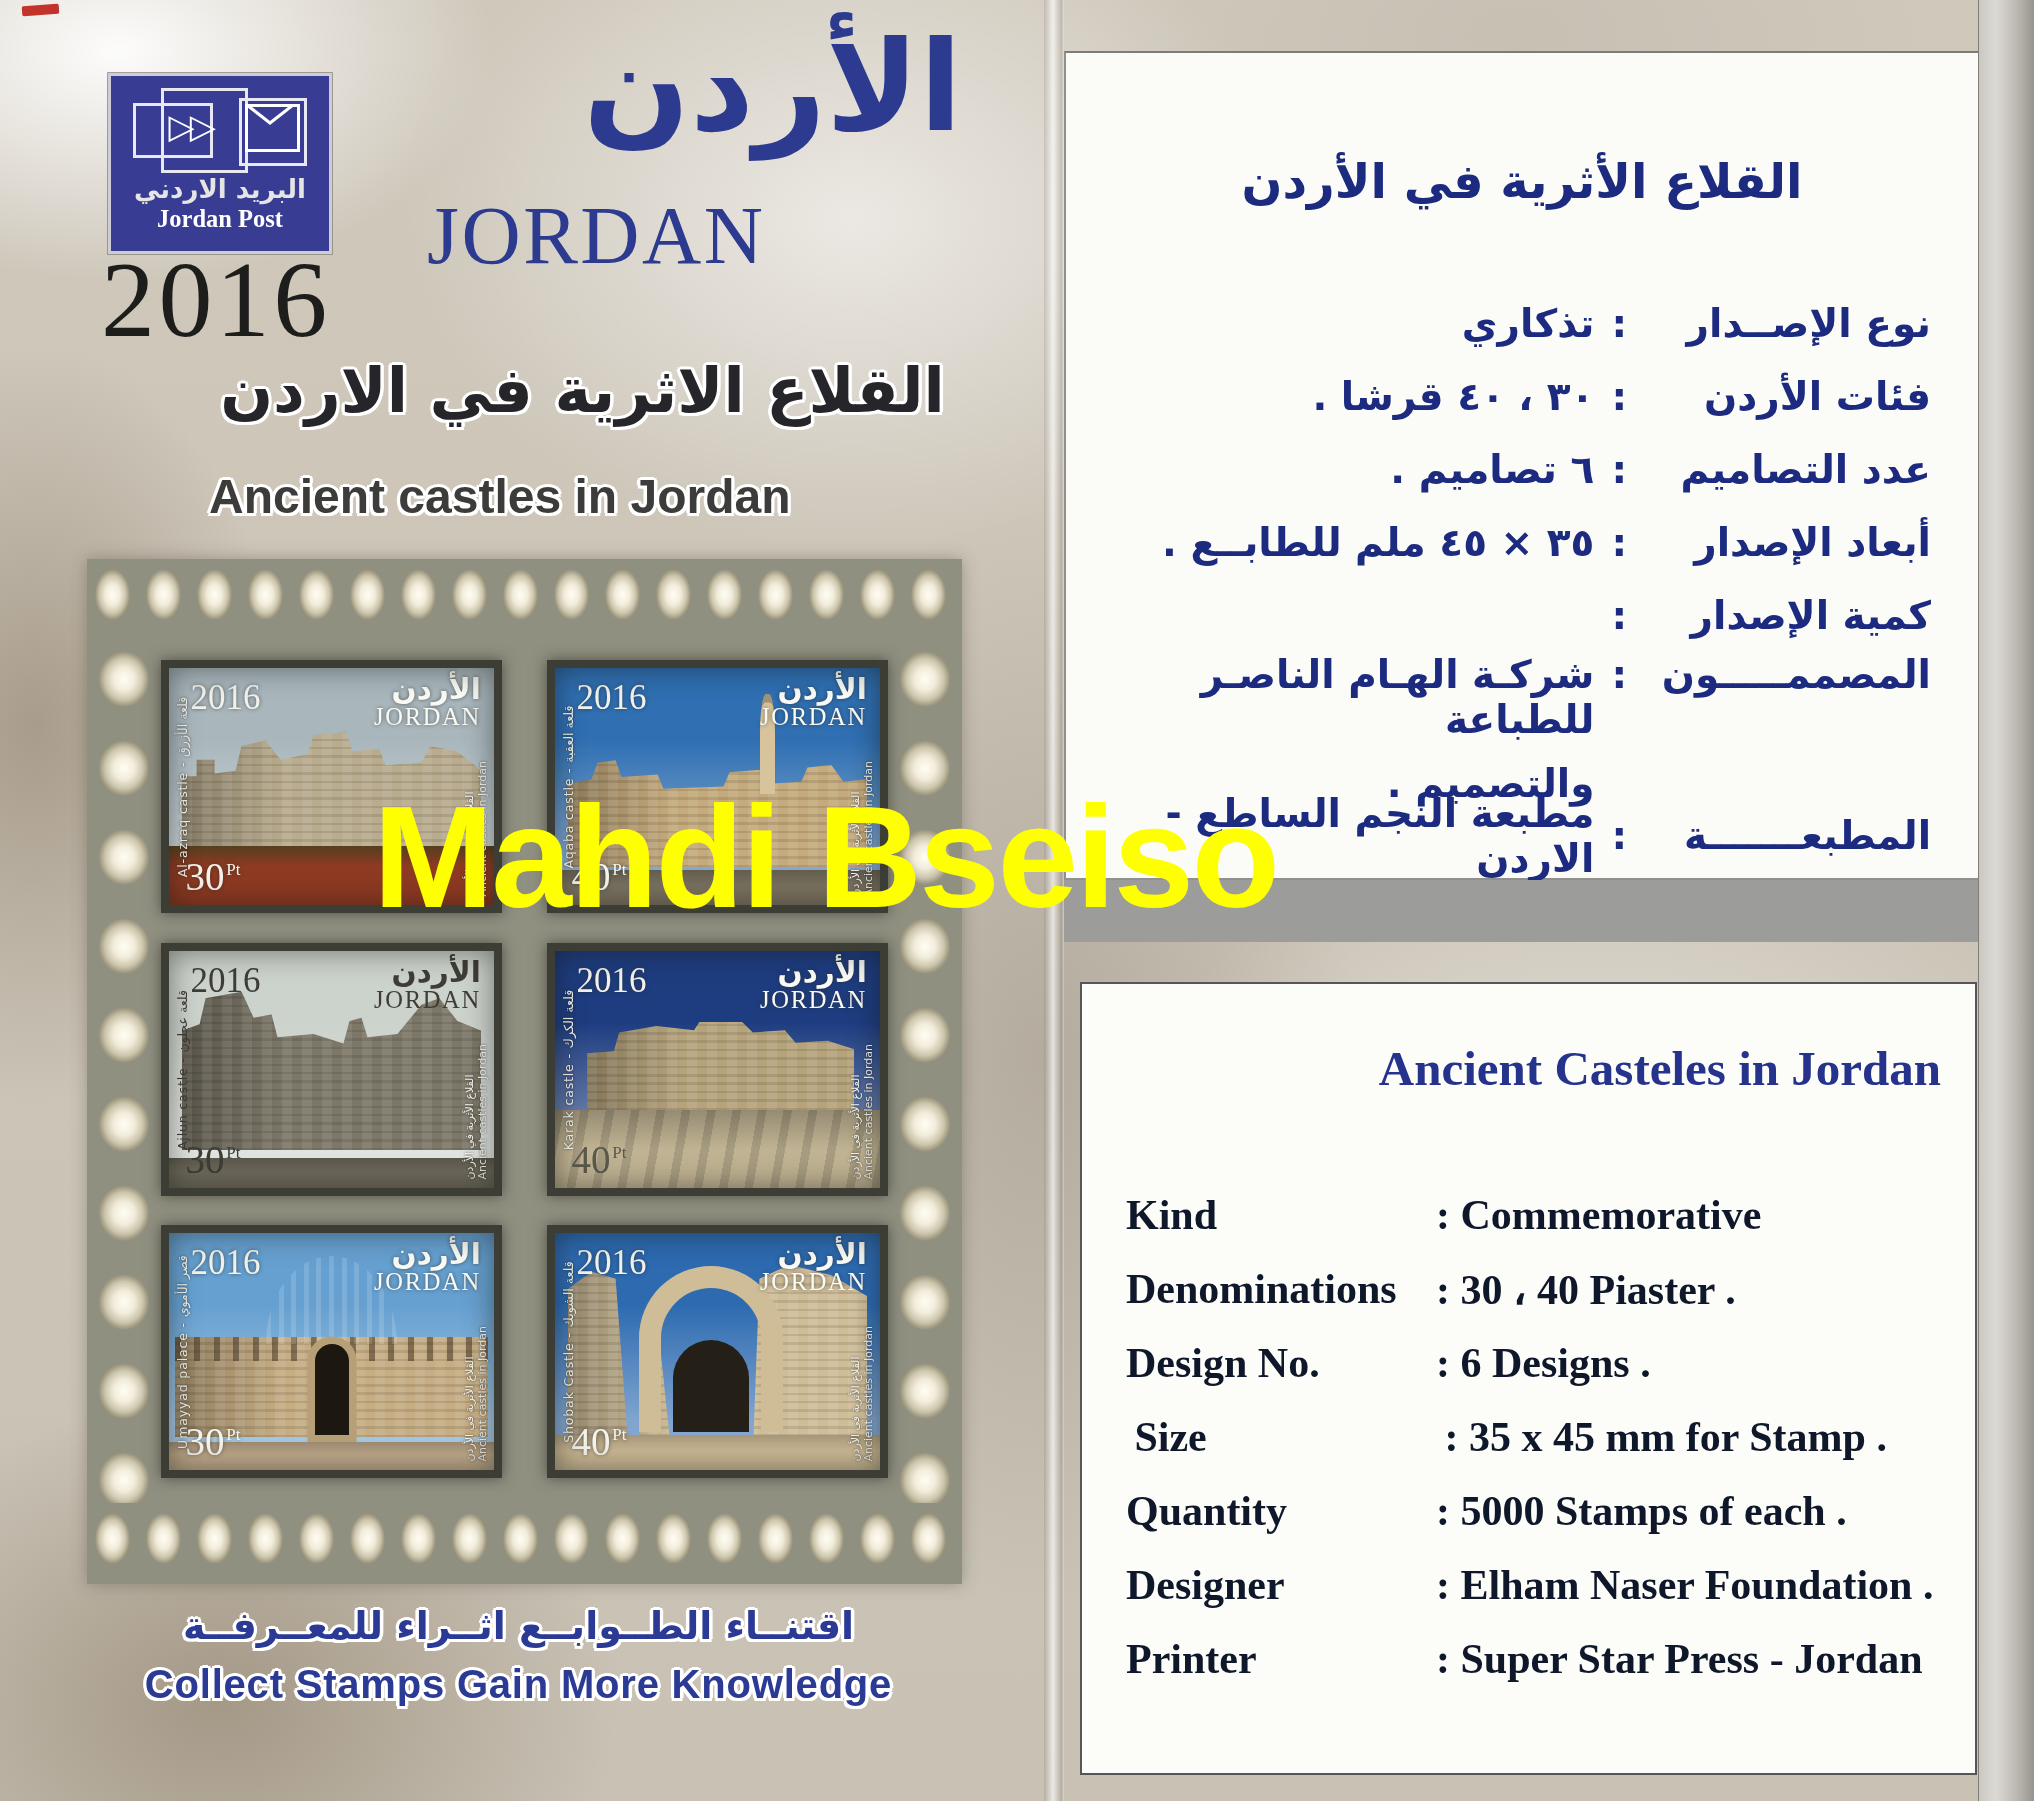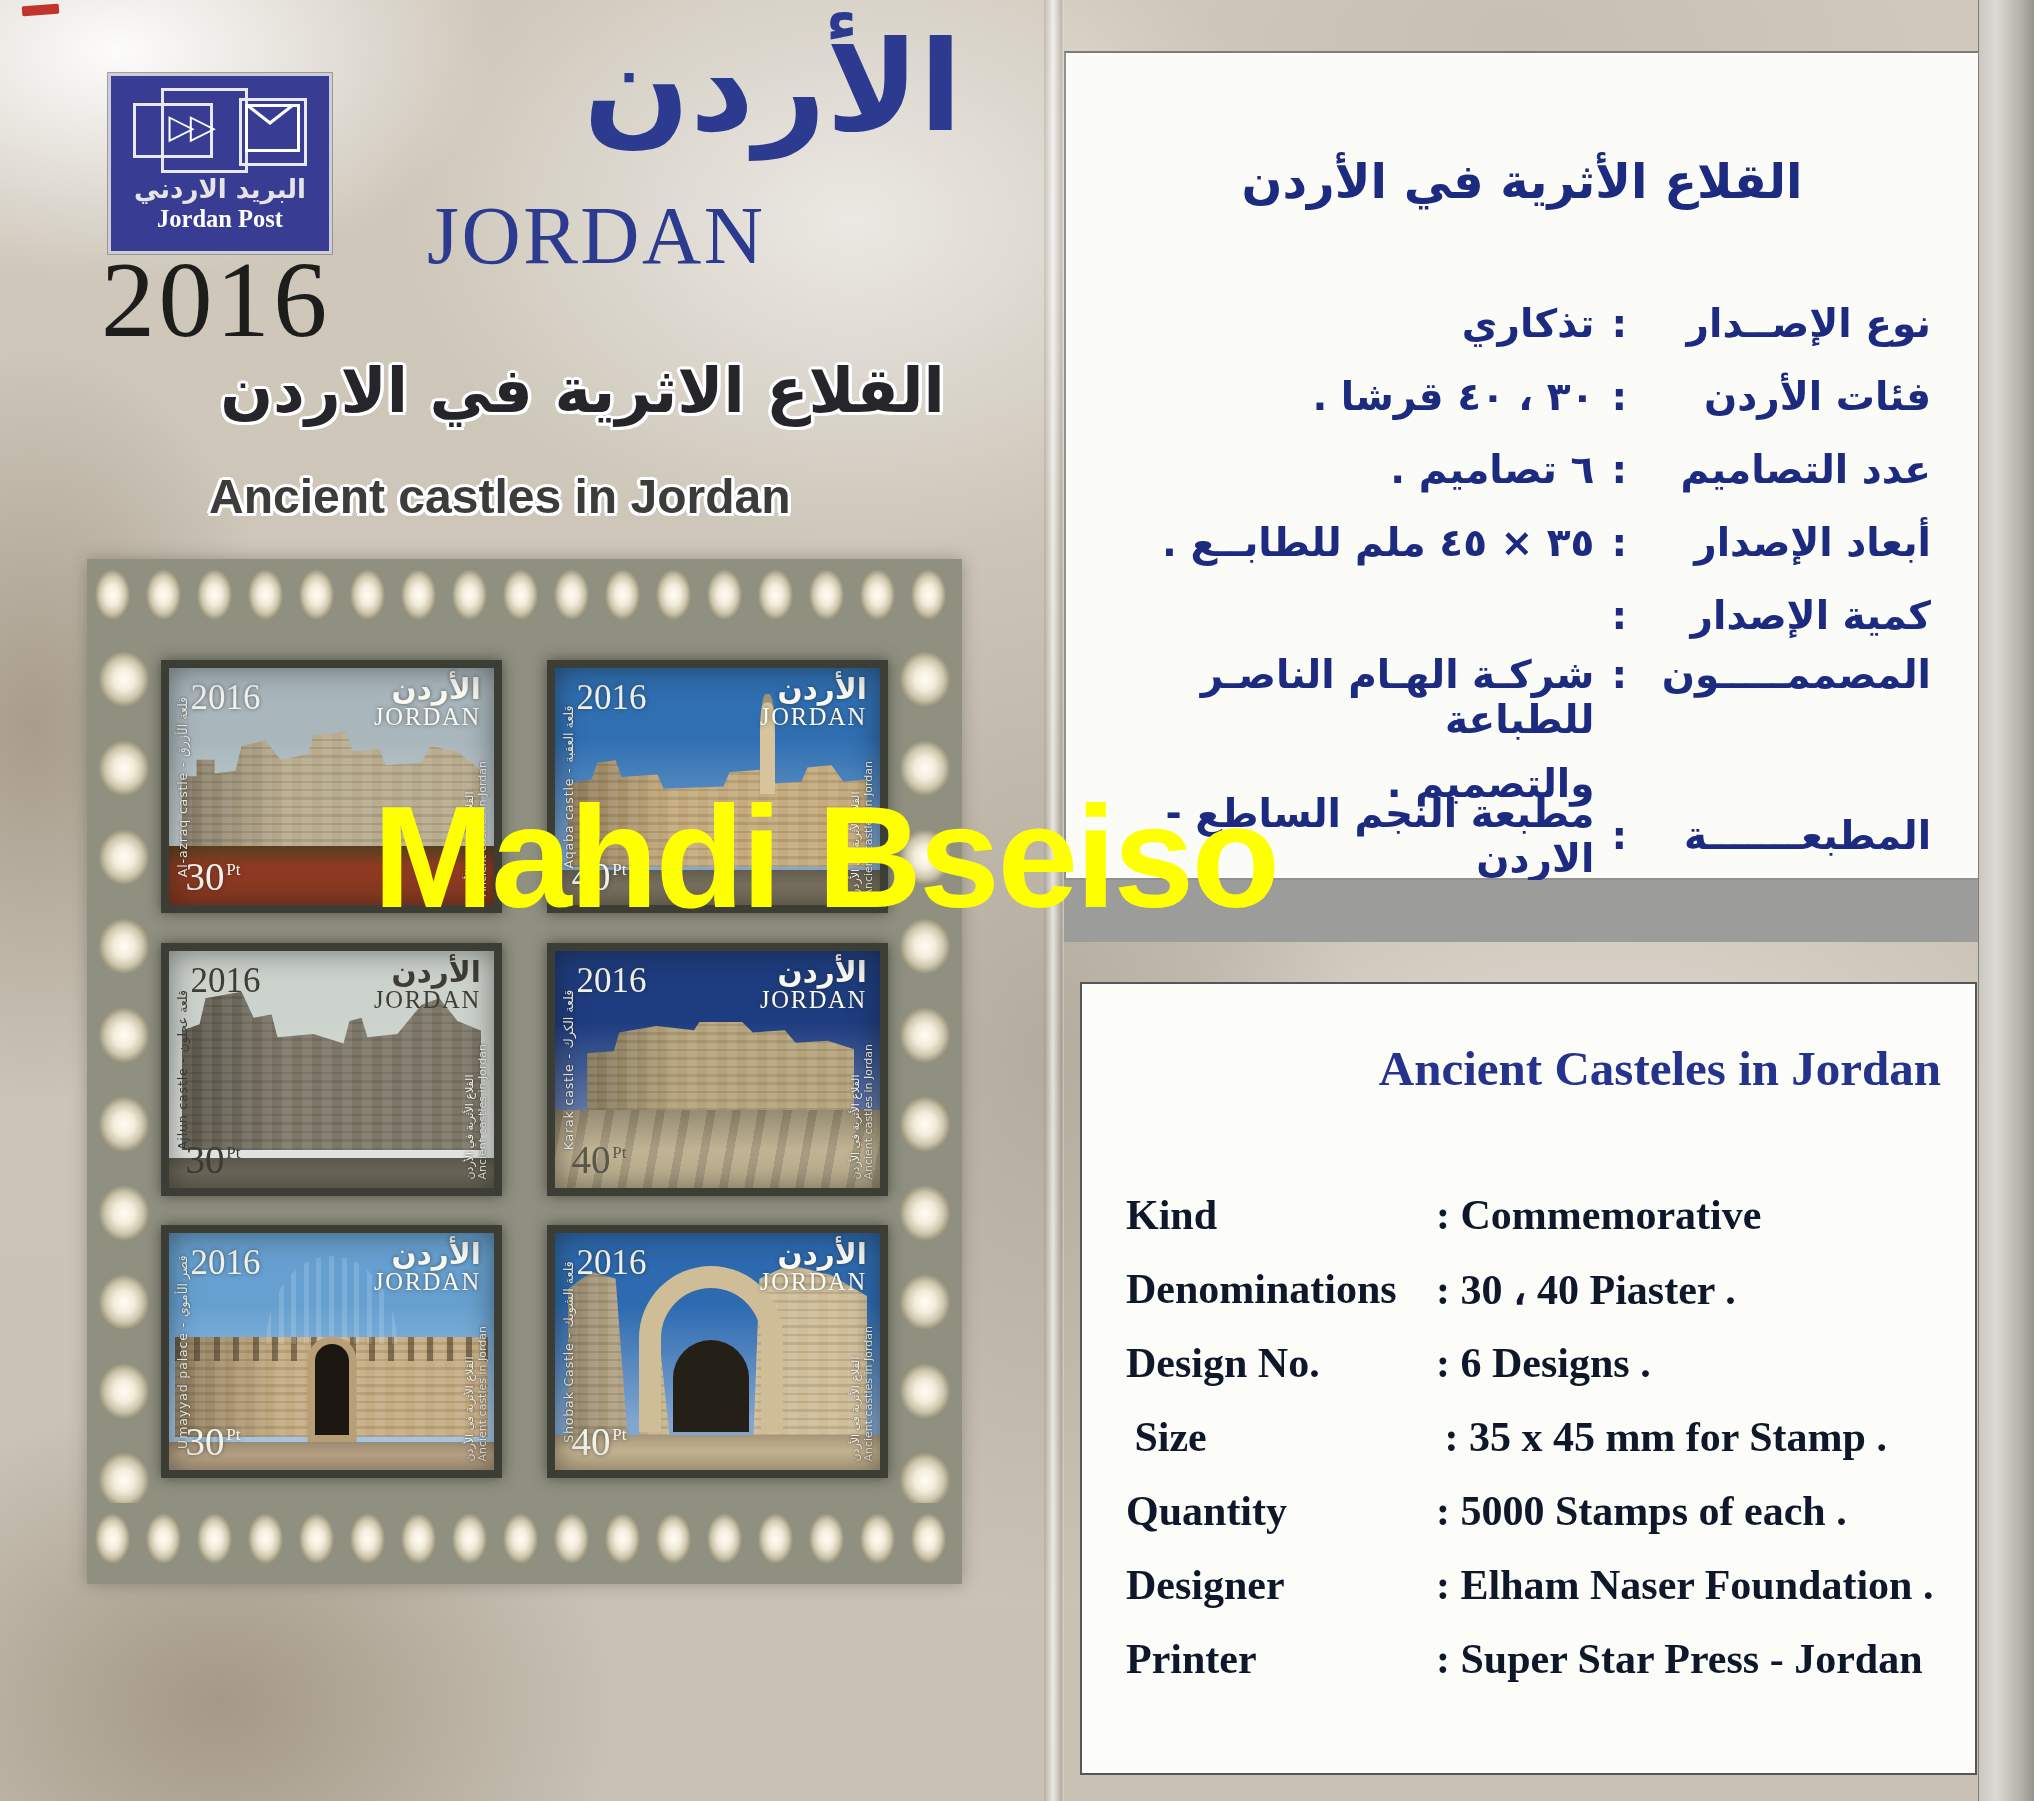--- a/index.html
+++ b/index.html
@@ -309,20 +309,24 @@
           <span>القلاع الأثرية في الأردن</span>
           <span>Ancient castles in Jordan</span>
         </div>
         <div class="st-value">
           <span class="v">40</span><span class="u">Pt</span>
         </div>
       </div>
     </div>
   </div>
 
+  <div class="abs slogan">
+    <div class="slogan-ar outline-w">اقتنــاء الطــوابــع اثــراء للمعــرفــة</div>
+    <div class="slogan-en outline-w">Collect Stamps Gain More Knowledge</div>
+  </div>
 
   <div class="abs panel1">
     <div class="p1-head">القلاع الأثرية في الأردن</div>
     <div class="arows">
       <div class="arow">
         <span class="alabel">نوع الإصــدار</span>
         <span class="acolon">:</span>
         <span class="aval">تذكاري</span>
       </div>
       <div class="arow">

